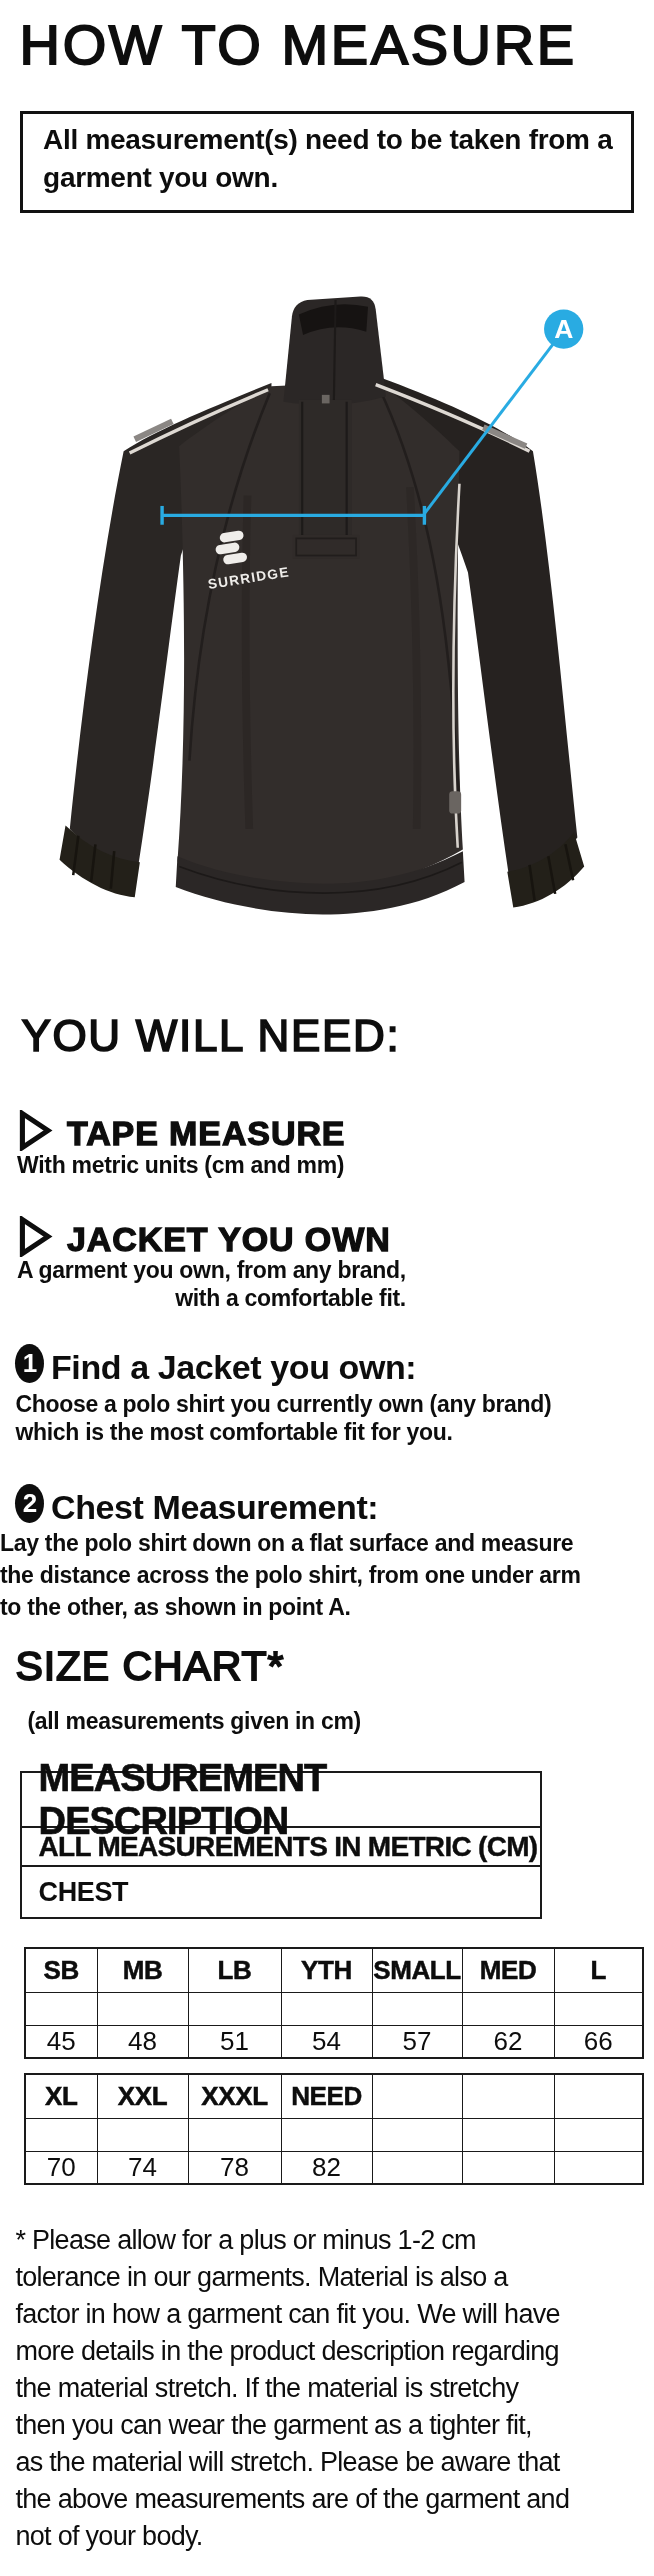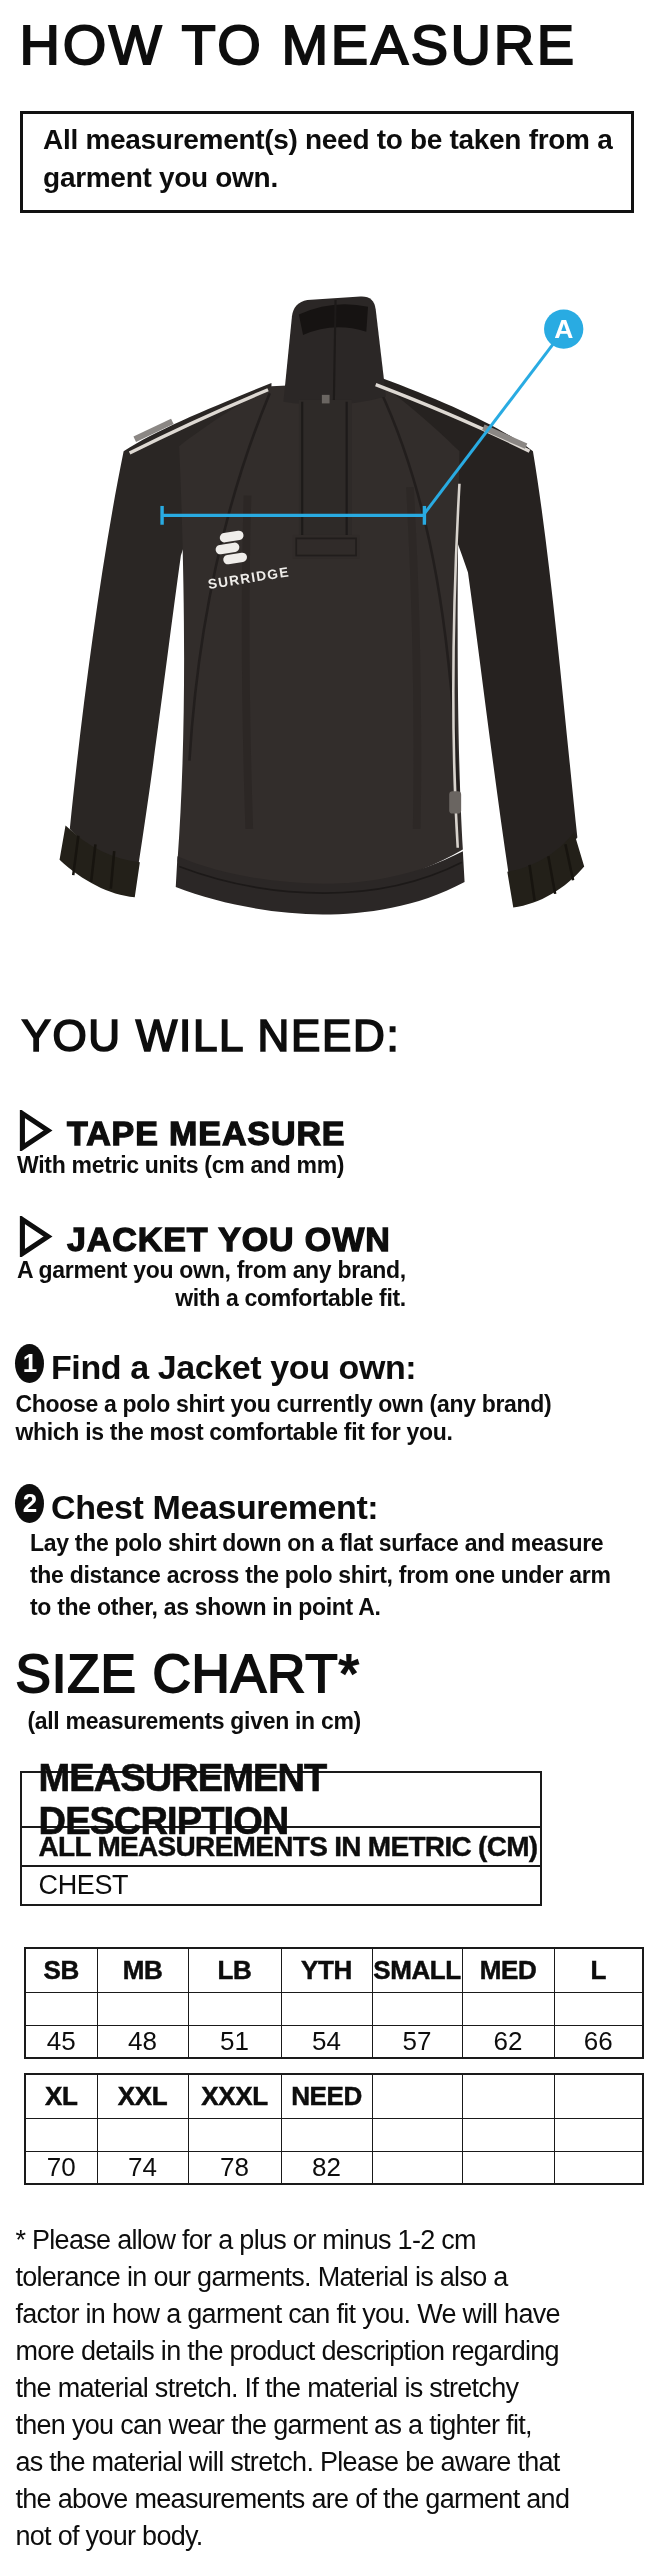--- a/index.html
+++ b/index.html
@@ -10,21 +10,21 @@
   .abs{position:absolute;}
   
   .h-black{
     font-weight:normal;
     -webkit-text-stroke:1.9px #0e0e0e;
     letter-spacing:2.6px;
     white-space:nowrap;
   }
   .title{left:19.6px;top:12px;font-size:56px;}
   .h2{font-size:44px;letter-spacing:1.7px;-webkit-text-stroke:1.7px #0e0e0e;}
-  .h2-size{font-size:53px;letter-spacing:0.9px;-webkit-text-stroke:1.9px #0e0e0e;}
+  .h2-size{font-size:41px;letter-spacing:0.9px;-webkit-text-stroke:1.9px #0e0e0e;}
   .notice-box{
     left:19.6px;top:111px;width:608px;height:96px;
     border:3.4px solid #111;box-sizing:content-box;
   }
   .notice-text{
     position:absolute;left:20.5px;top:6.8px;width:572px;
     font-size:28px;font-weight:bold;line-height:38px;letter-spacing:-0.3px;
     white-space:pre-line;
   }
   .need-label{
@@ -41,21 +41,21 @@
     display:flex;align-items:center;justify-content:center;
     font-size:26px;font-weight:bold;
   }
   .sub-bold{font-size:23px;font-weight:bold;letter-spacing:-0.3px;margin-left:12px;}
   
   .mtable{left:19.6px;top:1771px;width:518px;border:2.6px solid #1a1a1a;}
   .mtable .mrow{border-top:2.6px solid #1a1a1a;display:flex;align-items:center;padding-left:17px;box-sizing:border-box;}
   .mtable .mrow:first-child{border-top:none;}
   .mrow-1{height:53px;font-size:38px;font-weight:bold;letter-spacing:-0.9px;-webkit-text-stroke:0.7px #0e0e0e;}
   .mrow-2{height:39px;font-size:28px;font-weight:bold;letter-spacing:-0.7px;-webkit-text-stroke:0.4px #0e0e0e;}
-  .mrow-3{height:39px;font-size:27px;letter-spacing:-0.4px;}
+  .mrow-3{height:52px;font-size:27px;letter-spacing:-0.4px;font-weight:bold;}
   
   table.sizes{border-collapse:collapse;table-layout:fixed;width:618px;}
   table.sizes td{border:1.7px solid #1a1a1a;text-align:center;vertical-align:middle;padding:0;}
   table.sizes{border:2.6px solid #1a1a1a;}
   .sizes .hdr td{height:43px;font-size:26px;font-weight:bold;letter-spacing:-0.4px;-webkit-text-stroke:0.5px #0e0e0e;}
   .sizes .spacer td{height:32px;}
   .sizes .vals td{height:31px;font-size:26px;}
   .footnote{
     left:15.4px;top:2222px;width:624px;
     font-size:27px;line-height:37px;letter-spacing:-0.7px;
@@ -150,21 +150,21 @@
   <div class="abs bold-body" style="left:17px;top:1256px;text-align:right;">A garment you own, from any brand,
 with a comfortable fit.</div>
 
   <div class="abs step-badge" style="left:15.4px;top:1344px;">1</div>
   <div class="abs step-head" style="left:51px;top:1348px;">Find a Jacket you own:</div>
   <div class="abs bold-body" style="left:15.4px;top:1390px;">Choose a polo shirt you currently own (any brand)
 which is the most comfortable fit for you.</div>
 
   <div class="abs step-badge" style="left:15.4px;top:1484px;">2</div>
   <div class="abs step-head" style="left:51px;top:1488px;">Chest Measurement:</div>
-  <div class="abs bold-body" style="left:30px;top:1527px;line-height:32px;">Lay the polo shirt down on a flat surface and measure
+  <div class="abs bold-body" style="left:0;top:1527px;line-height:32px;">Lay the polo shirt down on a flat surface and measure
 the distance across the polo shirt, from one under arm
 to the other, as shown in point A.</div>
 
   <div class="abs h-black h2-size" style="left:15.4px;top:1643px;">SIZE CHART*</div>
   <div class="abs sub-bold" style="left:15.4px;top:1708px;">(all measurements given in cm)</div>
 
   <div class="abs mtable">
     <div class="mrow mrow-1">MEASUREMENT DESCRIPTION</div>
     <div class="mrow mrow-2">ALL MEASUREMENTS IN METRIC (CM)</div>
     <div class="mrow mrow-3">CHEST</div>

